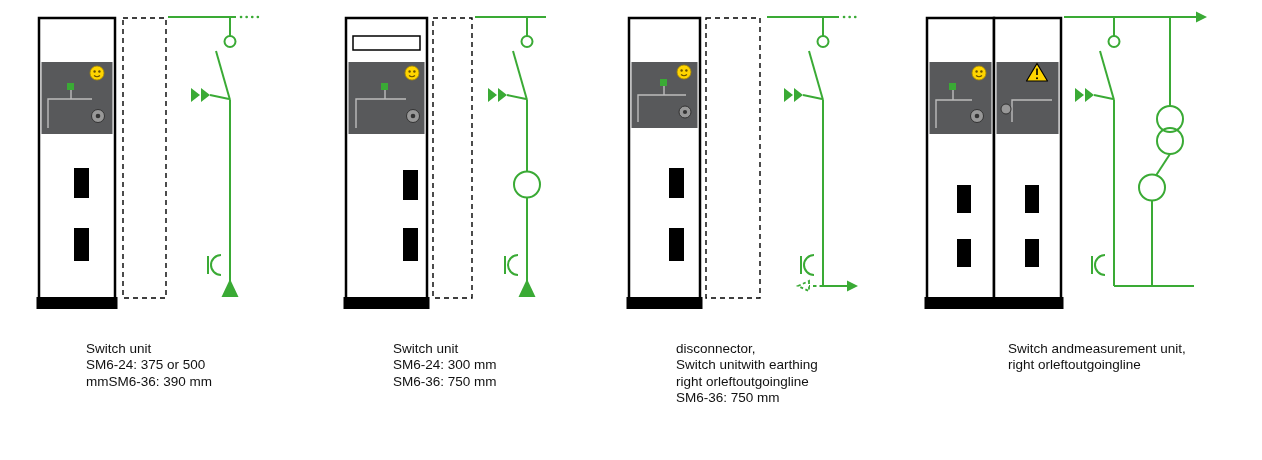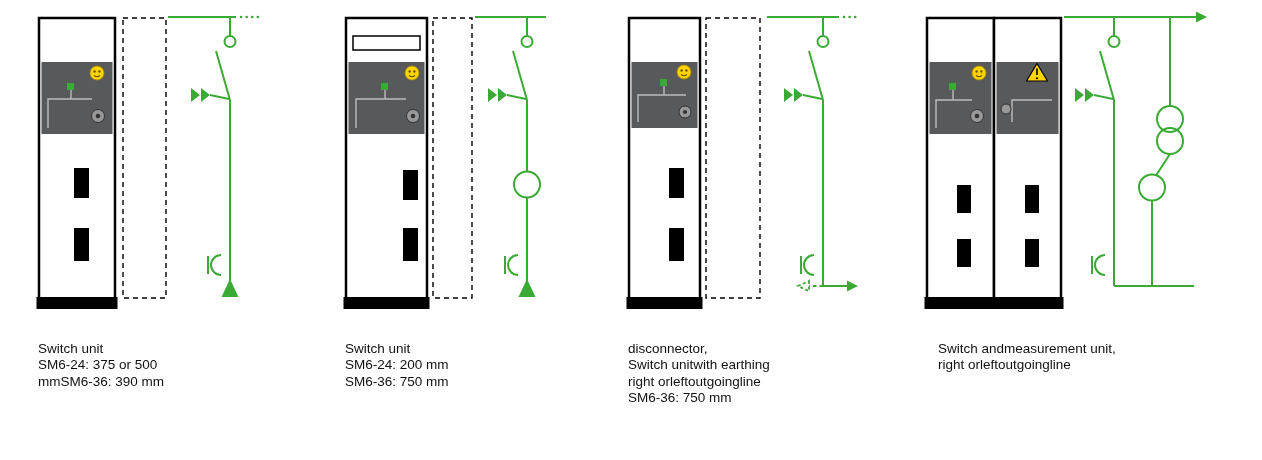--- a/index.html
+++ b/index.html
@@ -23,21 +23,21 @@
   .excl{stroke:#000;stroke-width:1.6;fill:none;}
   .excld{fill:#000;}
   
   .gl{fill:none;stroke:var(--green,#3aaa35);stroke-width:2;}
   .gdot{fill:none;stroke:var(--green,#3aaa35);stroke-width:2.6;stroke-linecap:round;stroke-dasharray:0.1 5.5;}
   .gdash{fill:none;stroke:var(--green,#3aaa35);stroke-width:2;stroke-dasharray:3.5 3;}
   .gf{fill:var(--green,#3aaa35);stroke:none;}
   .gopen{fill:none;stroke:var(--green,#3aaa35);stroke-width:1.8;stroke-dasharray:3 2.5;}
   
   .caption{position:absolute;top:341px;color:var(--text,#111);font-size:13.5px;line-height:16.4px;}
-  .caption div{white-space:nowrap;}
+  .caption div{white-space:nowrap;margin-left:48px;}
 </style>
 </head>
 <body>
 
 <div class="stage">
 <svg width="1262" height="332" viewBox="0 0 1262 332">
 
   <g>
     <rect class="cab" x="39" y="18" width="76" height="281"></rect>
     <rect class="base" x="36.5" y="297" width="81" height="12"></rect>
@@ -174,26 +174,26 @@
   </g>
 </svg>
 
   <div class="caption" style="left:38px;">
     <div>Switch unit</div>
     <div>SM6-24: 375 or 500</div>
     <div>mmSM6-36: 390 mm</div>
   </div>
   <div class="caption" style="left:345px;">
     <div>Switch unit</div>
-    <div>SM6-24: 200 mm</div>
+    <div>SM6-24: 300 mm</div>
     <div>SM6-36: 750 mm</div>
   </div>
   <div class="caption" style="left:628px;">
     <div>disconnector,</div>
     <div>Switch unitwith earthing</div>
     <div>right orleftoutgoingline</div>
     <div>SM6-36: 750 mm</div>
   </div>
-  <div class="caption" style="left:938px;">
+  <div class="caption" style="left:960px;">
     <div>Switch andmeasurement unit,</div>
     <div>right orleftoutgoingline</div>
   </div>
 </div>
 
 </body></html>

